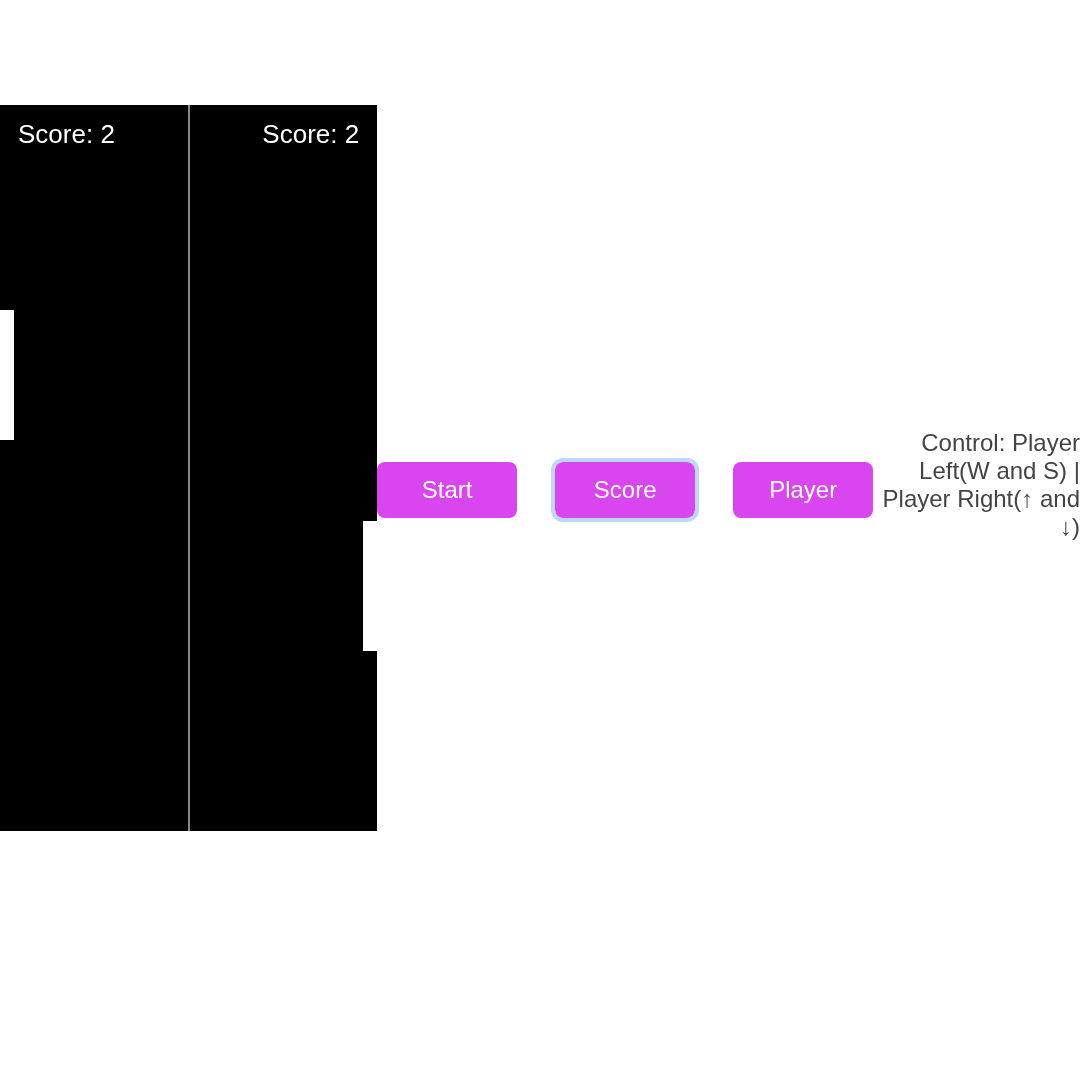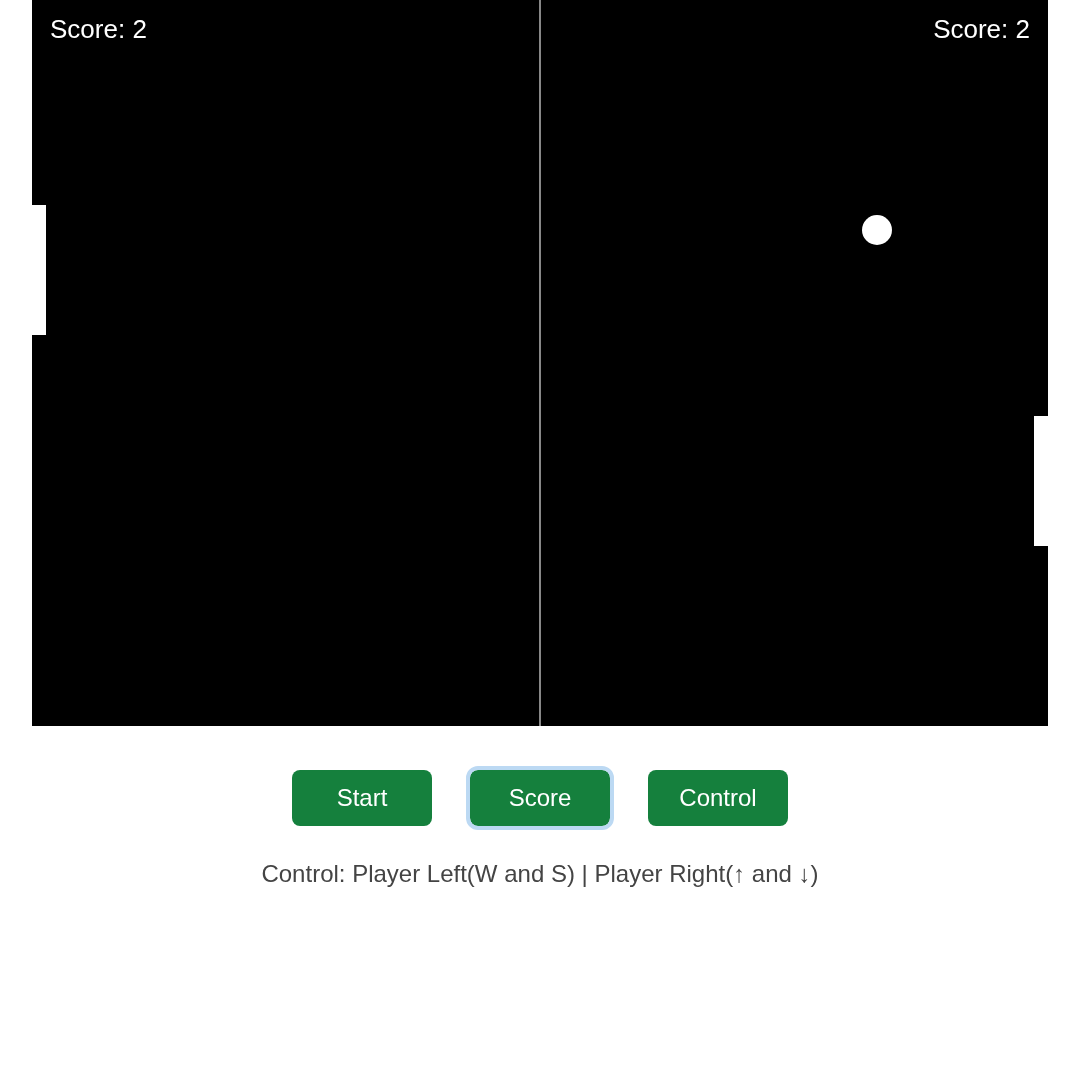--- a/index.html
+++ b/index.html
@@ -6,22 +6,22 @@
   body {
     margin: 0;
     width: 1080px;
     height: 1080px;
     background: #ffffff;
     font-family: "Segoe UI", Arial, sans-serif;
     color: #212529;
     overflow: hidden;
   }
   .stage-wrap {
+    padding-top: 105px;
     display: flex;
-    flex-direction: column;
     align-items: center;
   }
   .game-area {
     position: relative;
     width: 1016px;
     height: 726px;
     background: #000000;
     margin: 0 auto;
   }
   .center-line {
@@ -59,38 +59,38 @@
     left: 830px;
     top: 215px;
   }
   .controls {
     margin-top: 44px;
     display: flex;
     justify-content: center;
     gap: 38px;
   }
   .btn {
-    background: #15803d;
+    background: #d946ef;
     color: #ffffff;
     font-size: 24px;
     border: 1px solid transparent;
     border-radius: 8px;
     padding: 13px 0;
     width: 140px;
     text-align: center;
     cursor: pointer;
     font-family: inherit;
   }
   .btn.focused {
     outline: 4px solid #bcd9f3;
     outline-offset: 0;
   }
   .instructions {
     margin-top: 34px;
-    text-align: center;
+    text-align: right;
     font-size: 24px;
     color: #444;
   }
 </style>
 </head>
 <body>
 
 <div class="stage-wrap">
 
   <div class="game-area">
@@ -104,18 +104,18 @@
     </div>
 
     <div class="paddle left"></div>
     <div class="paddle right"></div>
     <div class="ball"></div>
   </div>
 
   <div class="controls">
     <button class="btn">Start</button>
     <button class="btn focused">Score</button>
-    <button class="btn">Control</button>
+    <button class="btn">Player</button>
   </div>
 
   <div class="instructions">Control: Player Left(W and S) | Player Right(↑ and ↓)</div>
 
 </div>
 
 </body></html>

